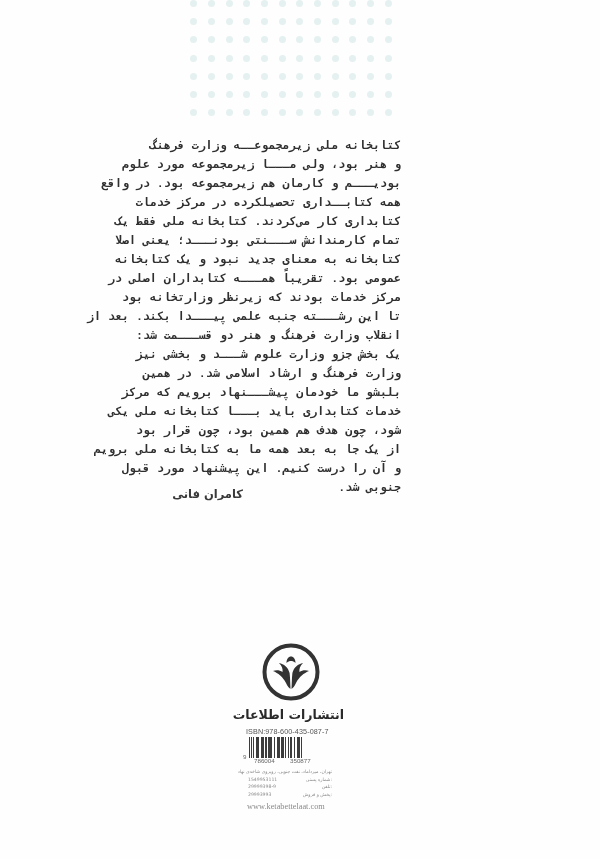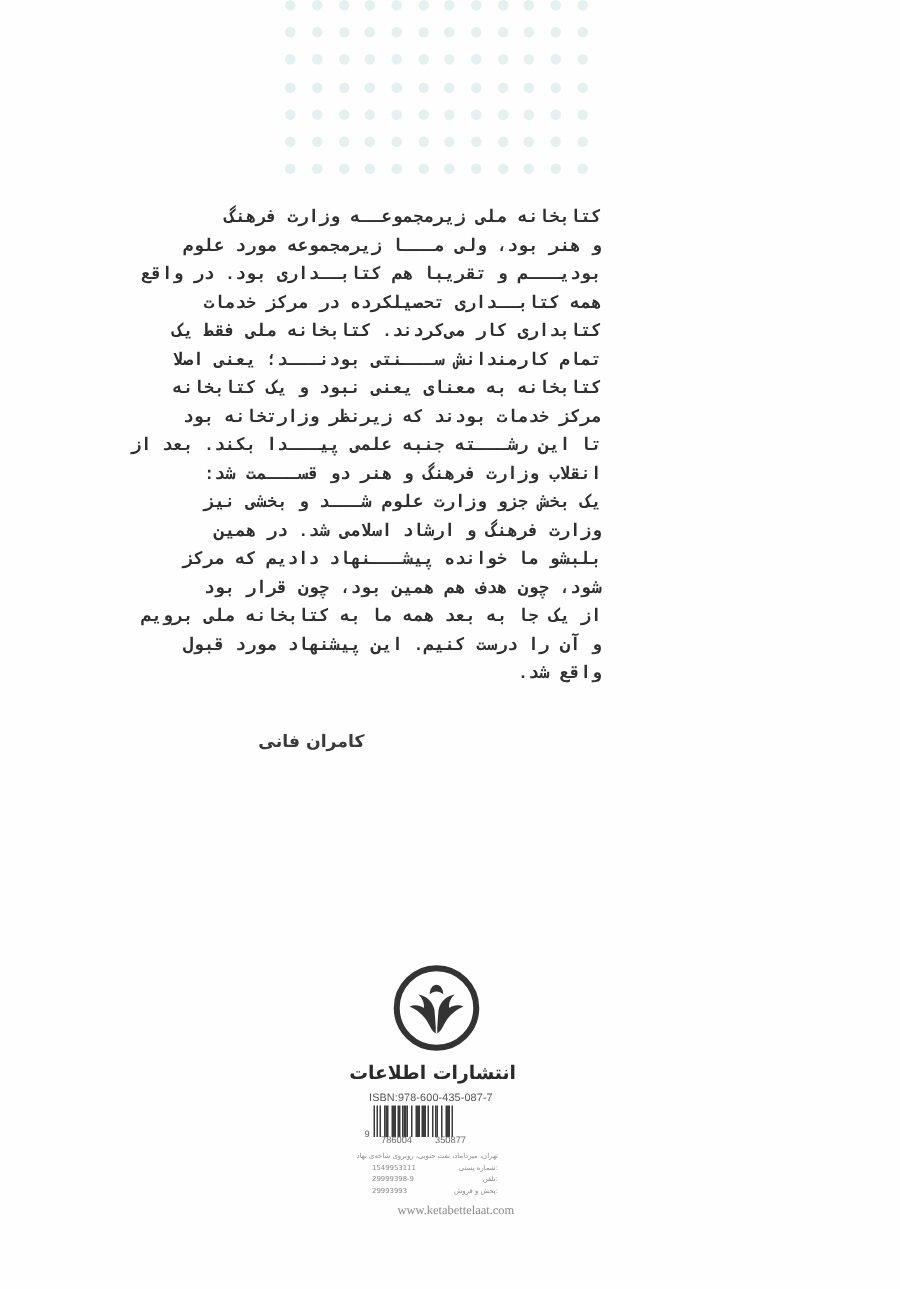--- a/index.html
+++ b/index.html
@@ -142,21 +142,21 @@
       direction: ltr;
       white-space: nowrap;
     }
     .contact .addr {
       direction: rtl;
       text-align: right;
       white-space: nowrap;
     }
     .url {
       position: absolute;
-      left: 265px;
+      left: 247px;
       top: 802px;
       font-family: "Liberation Serif", serif;
       font-size: 8.3px;
       color: #8a8a8a;
       white-space: nowrap;
     }
   </style>
 </head>
 <body>
 
@@ -245,35 +245,37 @@
       <span class="dot" style="background: rgb(228, 241, 240);"></span>
       <span class="dot" style="background: rgb(228, 241, 240);"></span>
       <span class="dot" style="background: rgb(228, 241, 240);"></span>
       <span class="dot" style="background: rgb(228, 241, 240);"></span>
       <span class="dot" style="background: rgb(228, 241, 240);"></span>
     </div>
 
   <div class="body-text">
     <span class="line">کتابخانه ملی زیرمجموعــه وزارت فرهنگ</span>
     <span class="line">و هنر بود، ولی مـــا زیرمجموعه مورد علوم</span>
-    <span class="line">بودیـــم و تقریبا هم کتابــداری بود. در واقع</span>
+    <span class="line">بودیـــم و کارمان هم زیرمجموعه بود. در واقع</span>
     <span class="line">همه کتابــداری تحصیلکرده در مرکز خدمات</span>
     <span class="line">کتابداری کار می‌کردند. کتابخانه ملی فقط یک</span>
     <span class="line">تمام کارمندانش ســـنتی بودنـــد؛ یعنی اصلا</span>
-    <span class="line">کتابخانه به معنای یعنی نبود و یک کتابخانه</span>
+    <span class="line">کتابخانه به معنای جدید نبود و یک کتابخانه</span>
+    <span class="line">عمومی بود. تقریباً همـــه کتابداران اصلی در</span>
     <span class="line">مرکز خدمات بودند که زیرنظر وزارتخانه بود</span>
     <span class="line">تا این رشـــته جنبه علمی پیـــدا بکند. بعد از</span>
     <span class="line">انقلاب وزارت فرهنگ و هنر دو قســـمت شد:</span>
     <span class="line">یک بخش جزو وزارت علوم شـــد و بخشی نیز</span>
     <span class="line">وزارت فرهنگ و ارشاد اسلامی شد. در همین</span>
-    <span class="line">بلبشو ما خوانده پیشـــنهاد دادیم که مرکز</span>
+    <span class="line">بلبشو ما خودمان پیشـــنهاد برویم که مرکز</span>
+    <span class="line">خدمات کتابداری باید بـــا کتابخانه ملی یکی</span>
     <span class="line">شود، چون هدف هم همین بود، چون قرار بود</span>
     <span class="line">از یک جا به بعد همه ما به کتابخانه ملی برویم</span>
     <span class="line">و آن را درست کنیم. این پیشنهاد مورد قبول</span>
-    <span class="line last">واقع شد.</span>
+    <span class="line last">جنوبی شد.</span>
   </div>
 
   <div class="author">کامران فانی</div>
 
   <svg class="logo" viewBox="0 0 58 58">
     <circle cx="29" cy="29" r="26.5" fill="none" stroke="#333" stroke-width="4"></circle>
     <path d="M29 46 L27.6 30 C26 24 22 21 17 20 C20 23 21 26 20.5 29 C18 27 14 26.5 11 28 C16 30 21 34 24 40 C25.5 43 27 45.5 29 46 Z" fill="#333"></path>
     <path d="M29 46 L30.4 30 C32 24 36 21 41 20 C38 23 37 26 37.5 29 C40 27 44 26.5 47 28 C42 30 37 34 34 40 C32.5 43 31 45.5 29 46 Z" fill="#333"></path>
     <path d="M24.5 20 C24.5 16 26.5 13.5 29 13.5 C31.5 13.5 33.5 16 33.5 20 C32 18.5 30.5 18 29 18 C27.5 18 26 18.5 24.5 20 Z" fill="#333"></path>
     <line x1="29" y1="19" x2="29" y2="46" stroke="#fefefe" stroke-width="1"></line>

